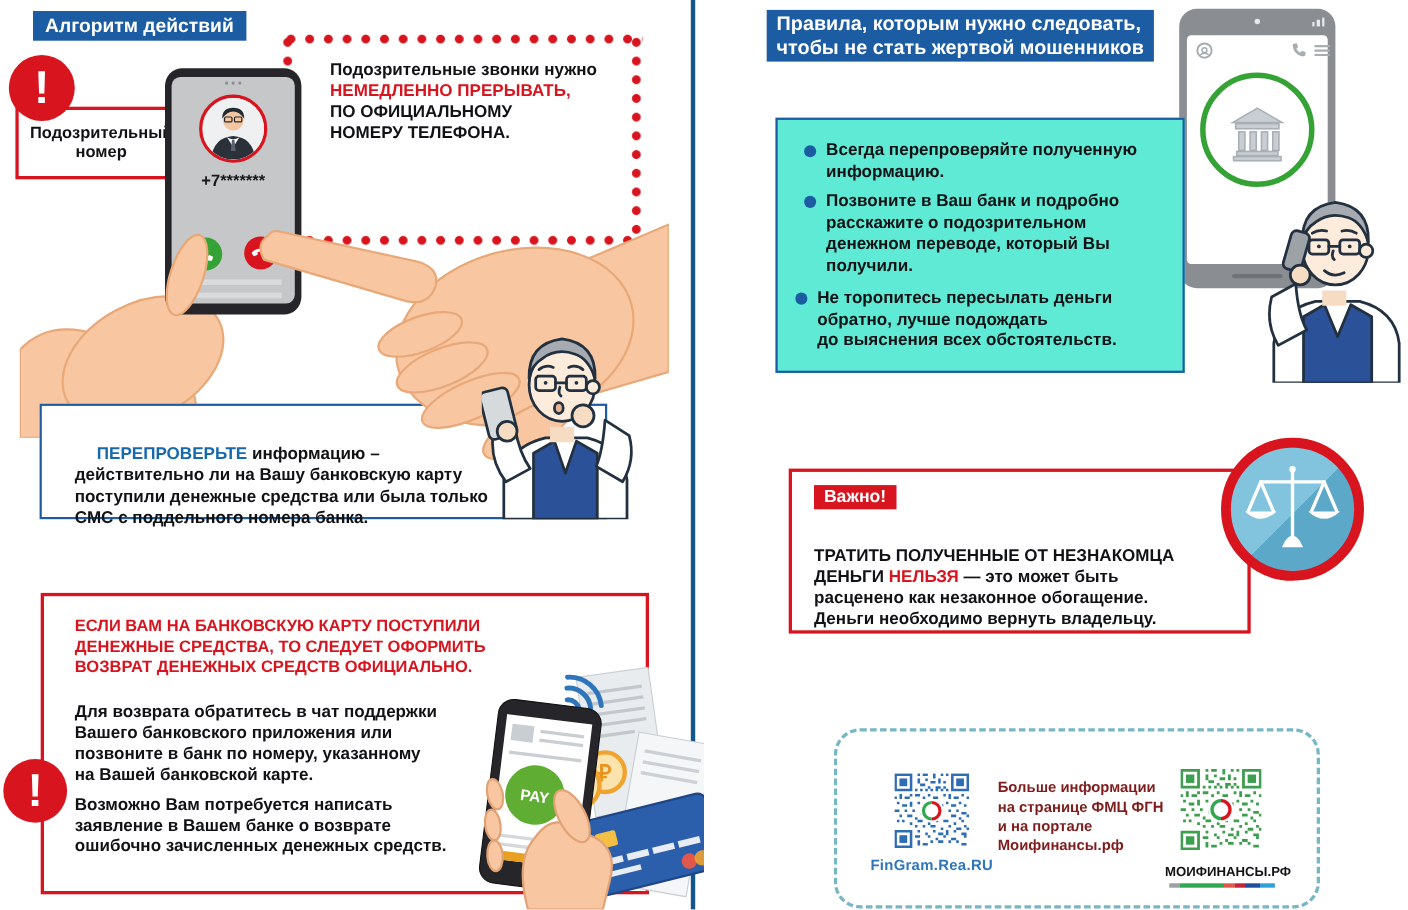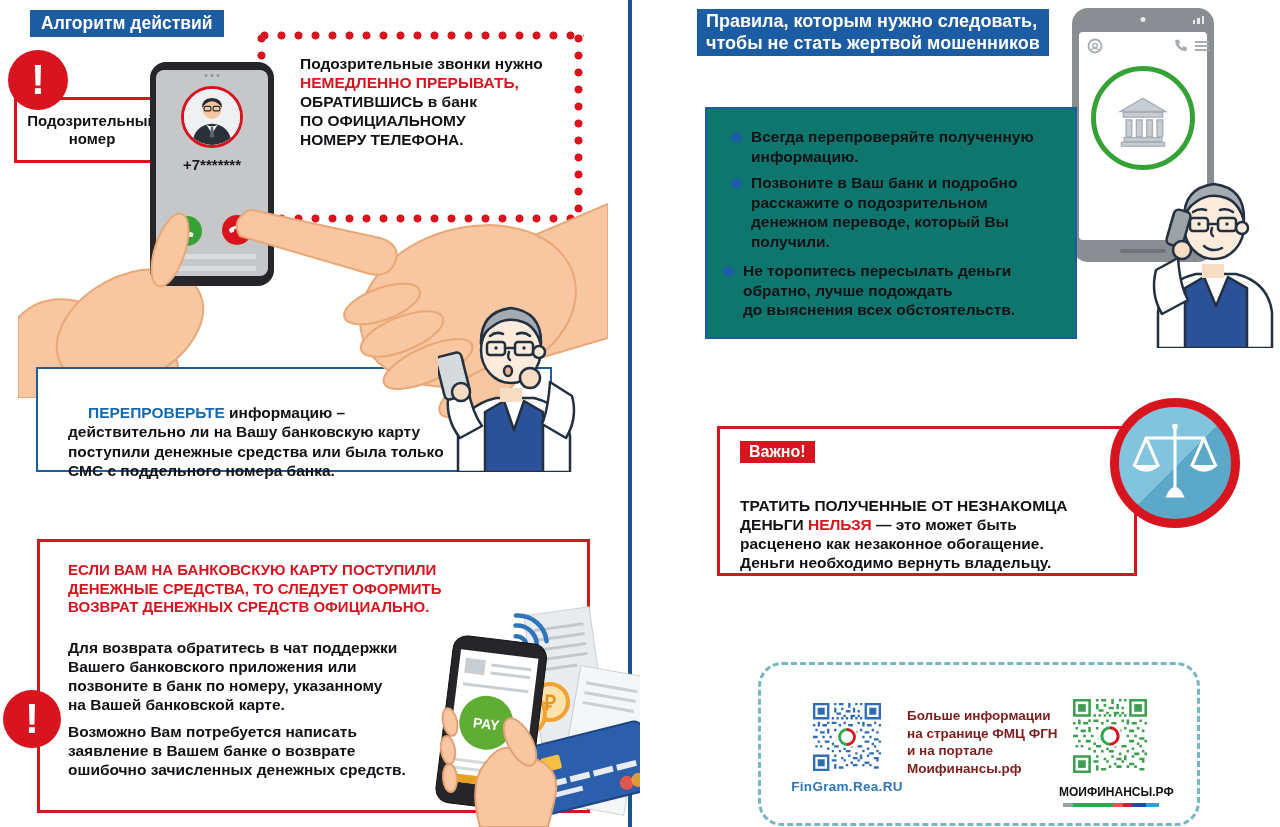--- a/index.html
+++ b/index.html
@@ -63,21 +63,21 @@
   .blue-box .box-text{position:absolute;left:30px;top:14px;font-size:15.5px;line-height:19.5px;color:#101215;}
   .blue-hl{color:#1769AE;margin-left:20px;}
 
   .red-box{position:absolute;left:37px;top:539px;width:547px;height:268px;border:3px solid #D8151F;background:#FFF;z-index:2;}
   .refund-heading{position:absolute;left:28px;top:19px;color:#D8151F;font-size:15px;line-height:18.5px;}
   .refund-para{position:absolute;left:28px;font-size:15.5px;line-height:19px;color:#101215;}
 
   .pay-illo{position:absolute;left:420px;top:592px;width:220px;height:235px;z-index:4;}
 
   
-  .rules-box{position:absolute;left:705px;top:107px;width:368px;height:228px;border:2.5px solid #1B5CA3;background:#0f766e;z-index:2;}
+  .rules-box{position:absolute;left:705px;top:107px;width:368px;height:228px;border:2.5px solid #1B5CA3;background:#5eead4;z-index:2;}
   .rule{position:absolute;left:24px;right:12px;display:flex;}
   .bullet{width:11px;height:11px;border-radius:50%;background:#1B5CA3;margin:5px 9px 0 0;flex:none;}
   .rule-text{font-size:15.5px;line-height:19.5px;color:#101215;}
 
   .phone-r{position:absolute;left:1072px;top:8px;width:142px;height:254px;background:#8A8E93;border-radius:16px;z-index:1;}
   .phone-r .screen{position:absolute;left:7px;right:7px;top:24px;bottom:22px;background:#FFF;border-radius:4px;}
   .speaker{position:absolute;top:9px;left:50%;transform:translateX(-50%);width:5px;height:5px;border-radius:50%;background:#E8E9EA;}
   .signal{position:absolute;top:8px;right:10px;display:flex;align-items:flex-end;gap:2px;}
   .signal i{width:2.5px;background:#E8E9EA;display:block;}
   .scr-head{position:absolute;top:5px;left:6px;right:6px;height:18px;}
@@ -128,21 +128,20 @@
   </svg>
 
   <div class="divider"></div>
 
   <div class="chip chip-left">Алгоритм действий</div>
 
   <div class="dotted-box">
     <div class="warn-text">
       <div>Подозрительные звонки нужно</div>
       <div class="red">НЕМЕДЛЕННО ПРЕРЫВАТЬ,</div>
-      <div><span>ОБРАТИВШИСЬ</span><span> в банк</span></div>
       <div class="pre">ПО ОФИЦИАЛЬНОМУ
 НОМЕРУ ТЕЛЕФОНА.</div>
     </div>
   </div>
 
   <div class="excl" style="left:8px;top:50px">
       <span>!</span>
     </div>
 
   <div class="callout">

